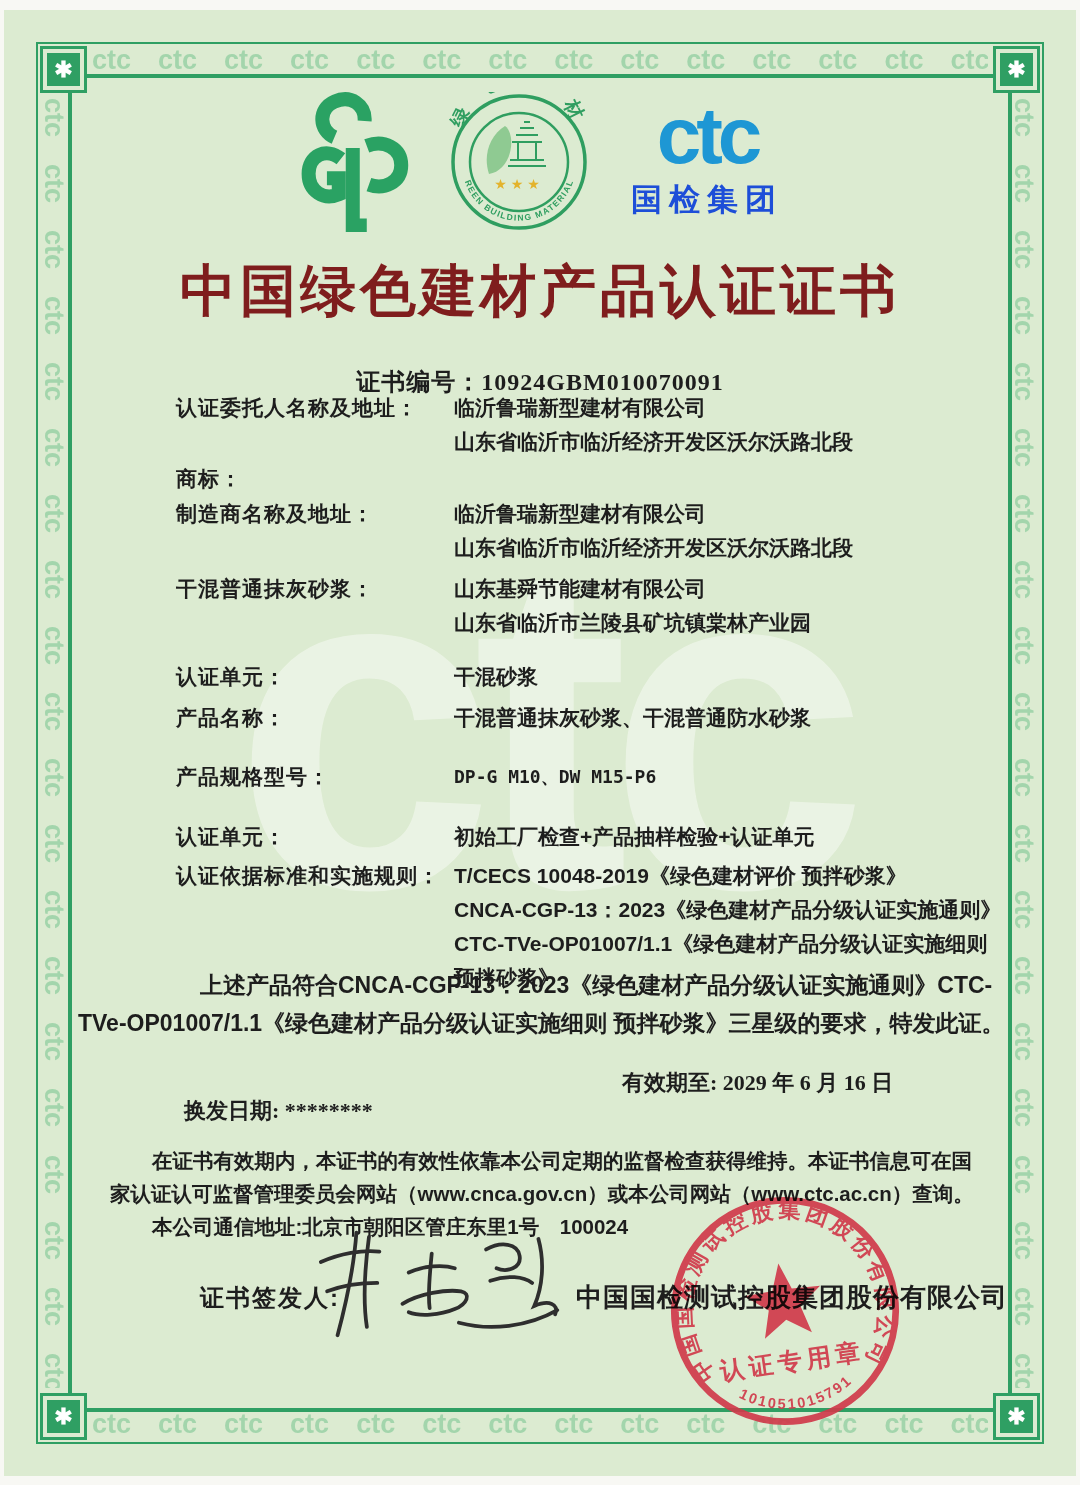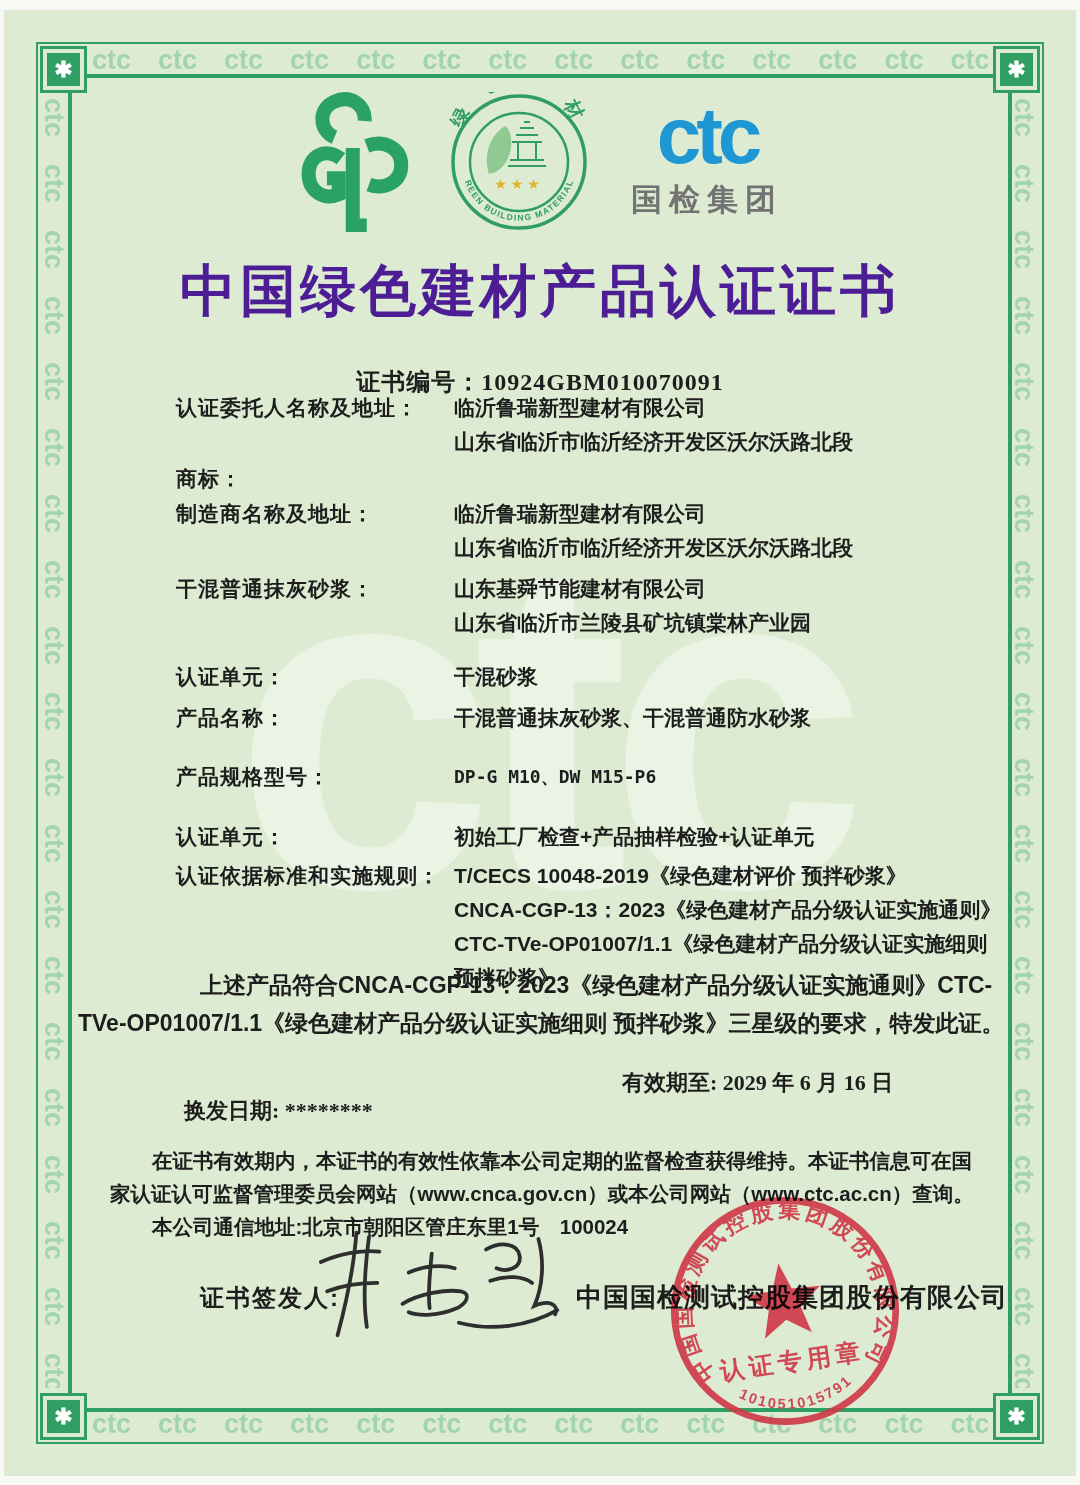--- a/index.html
+++ b/index.html
@@ -32,25 +32,25 @@
   #corner-bl{left:36px;bottom:36px;} #corner-br{right:36px;bottom:36px;}
 
   .content{position:absolute;inset:0;z-index:2;}
 
   
   .logos{position:absolute;top:82px;left:0;right:0;display:flex;
          justify-content:center;align-items:center;gap:34px;}
   .ctcblock{display:flex;flex-direction:column;align-items:center;margin-left:8px;}
   .ctcword{font-size:80px;font-weight:800;color:#1e97d4;line-height:.8;
            letter-spacing:-5px;}
-  .ctcname{font-size:31px;font-weight:700;color:#737373;letter-spacing:7px;
+  .ctcname{font-size:31px;font-weight:700;color:#1d4ed8;letter-spacing:7px;
            margin-top:11px;}
 
   .title{position:absolute;top:244px;left:0;right:0;text-align:center;
-         font-size:56px;font-weight:800;color:#4c1d95;letter-spacing:4px;}
+         font-size:56px;font-weight:800;color:#7f1d1d;letter-spacing:4px;}
   .certno{position:absolute;top:332px;left:0;right:0;text-align:center;
           font-size:24px;font-weight:700;font-family:"Liberation Serif",serif;
           letter-spacing:1px;margin-top:24px;}
 
   
   .frow{position:absolute;left:172px;right:56px;display:flex;font-size:21px;
         font-weight:700;line-height:34px;}
   .flabel{width:278px;flex:none;letter-spacing:1px;}
   .fvalue{flex:1;}
   .mono .fvalue{font-family:"DejaVu Sans Mono",monospace;font-size:18px;}

